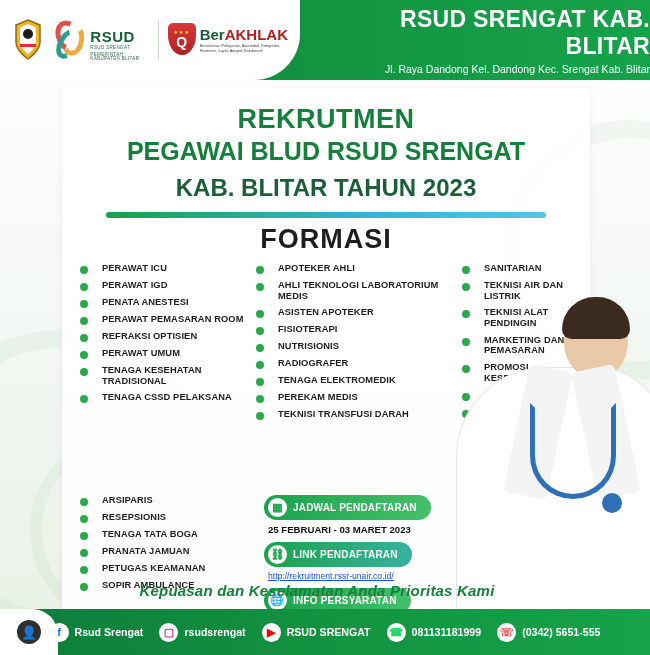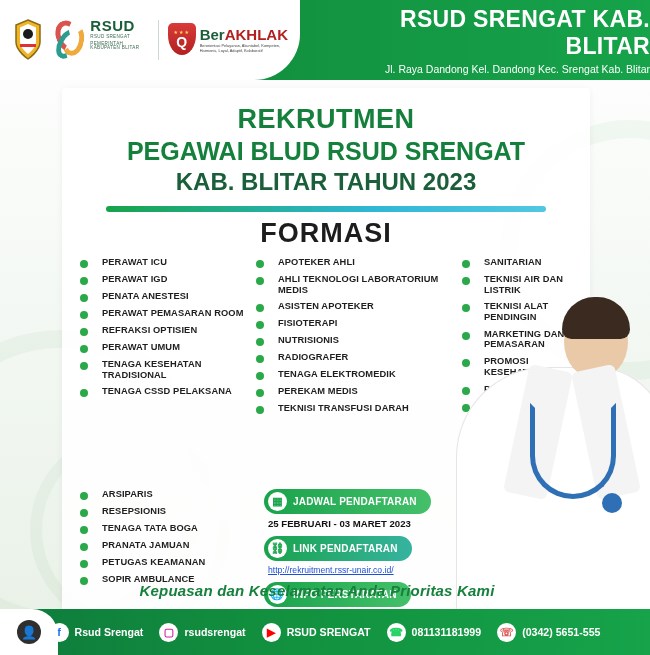--- a/index.html
+++ b/index.html
@@ -38,21 +38,21 @@
     border-bottom-right-radius: 46px;
     display: flex; align-items: center;
     padding: 4px 10px 4px 8px;
     gap: 6px;
   }
   .logo-garuda {
     width: 42px; height: 46px;
     display: flex; align-items: center; justify-content: center;
   }
   .logo-garuda svg { width: 40px; height: 44px; }
-  .logo-rsud { display: flex; align-items: flex-start; gap: 4px; }
+  .logo-rsud { display: flex; align-items: flex-end; gap: 4px; }
   .rsud-mark { position: relative; width: 46px; height: 44px; }
   .rsud-mark .arc {
     position: absolute; border-radius: 50%;
     border: 5px solid transparent;
   }
   .rsud-mark .arc.a1 { inset: 2px 6px 10px 2px; border-top-color:#d9534f; border-left-color:#d9534f; transform: rotate(-20deg); }
   .rsud-mark .arc.a2 { inset: 6px 2px 6px 8px; border-bottom-color:#f0a93b; border-right-color:#f0a93b; transform: rotate(10deg); }
   .rsud-mark .arc.a3 { inset: 10px 8px 2px 4px; border-bottom-color:#2a9d8f; border-left-color:#2a9d8f; transform: rotate(30deg); }
   .rsud-text { line-height: 1; }
   .rsud-text .big { font-size: 15px; font-weight: bold; color:#1b5e3a; letter-spacing:.5px;}
@@ -81,21 +81,21 @@
     position: absolute;
     left: 62px; top: 88px; width: 528px;
     background: rgba(255,255,255,0.90);
     border-radius: 4px;
     padding: 16px 18px 12px 18px;
     box-shadow: 0 1px 6px rgba(0,0,0,0.06);
   }
   .title-block { text-align:center; }
   .t1 { font-size: 27px; font-weight: bold; color:#14803c; letter-spacing:.5px; }
   .t2 { font-size: 25px; font-weight: bold; color:#14803c; margin-top:2px; }
-  .t3 { font-size: 24px; font-weight: bold; color:#1b5e3a; margin-top:2px; }
+  .t3 { font-size: 24px; font-weight: bold; color:#1b5e3a; margin-top:8px; }
   .rule {
     margin: 10px auto 4px auto; height: 6px; width: 440px; border-radius: 3px;
     background: linear-gradient(90deg,#17a34a 0%, #2fb7d6 60%, #52c7e2 100%);
   }
   .formasi { text-align:center; font-size: 27px; font-weight: bold; color:#1d1d1d; letter-spacing:1px; margin: 6px 0 8px 0;}
 
   .cols { display:flex; gap: 6px; }
   .col { flex: 1; }
   .col.c1 { flex: 0 0 170px; }
   .col.c2 { flex: 0 0 200px; }

